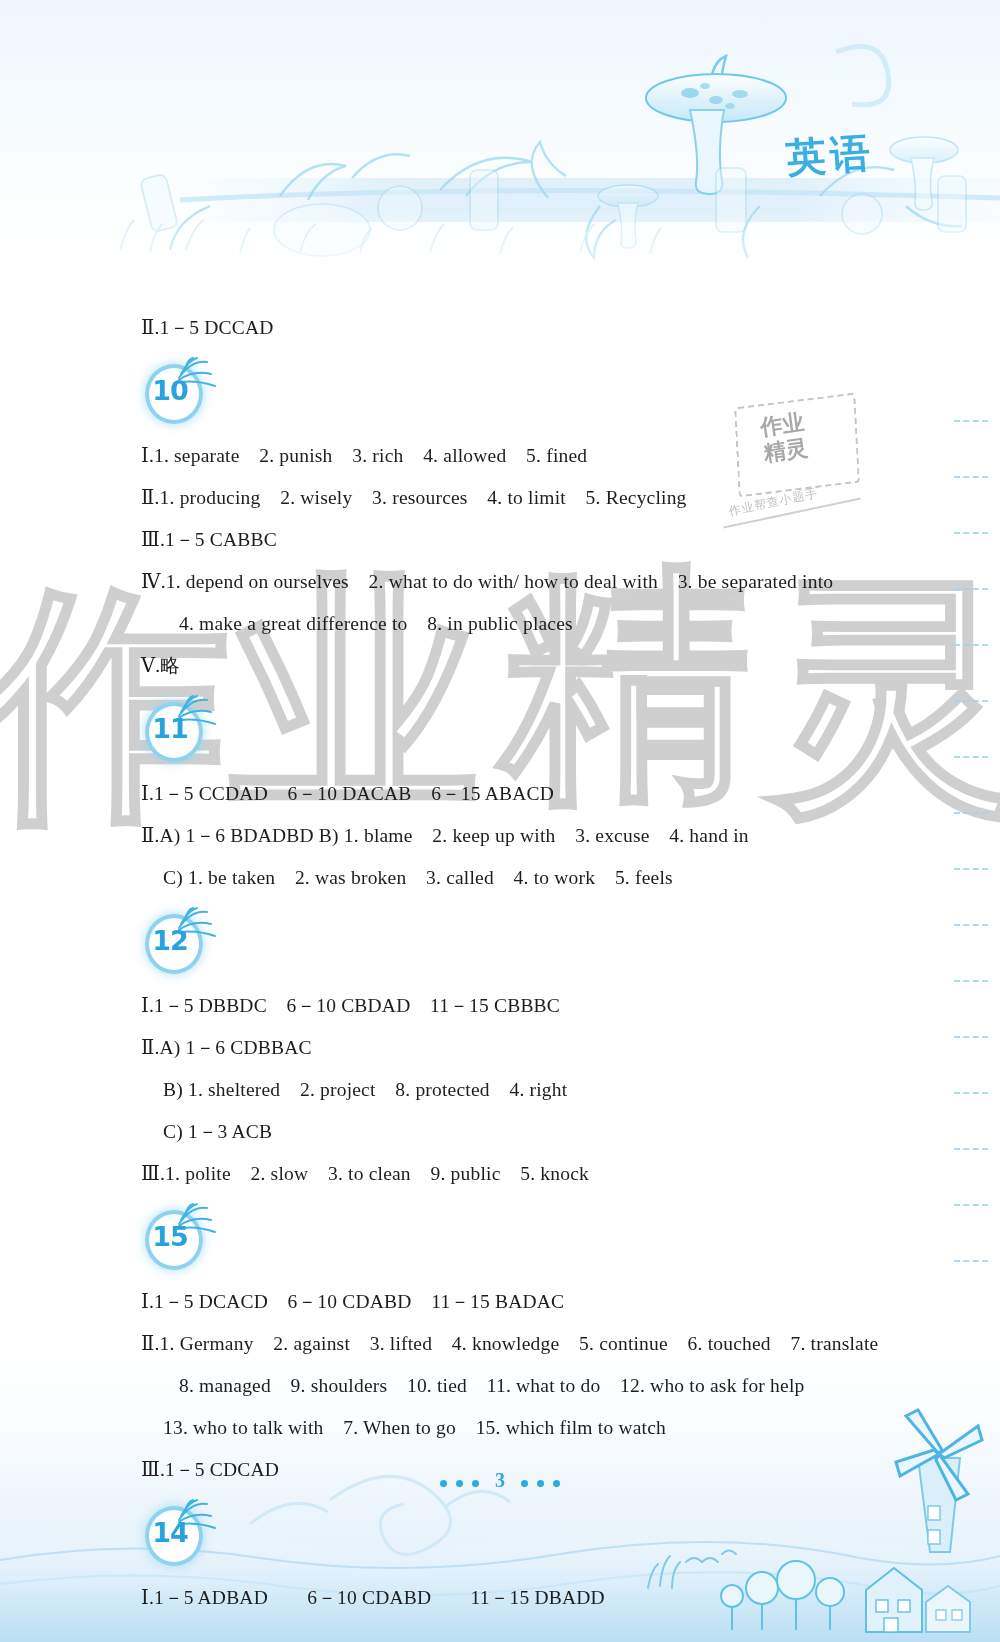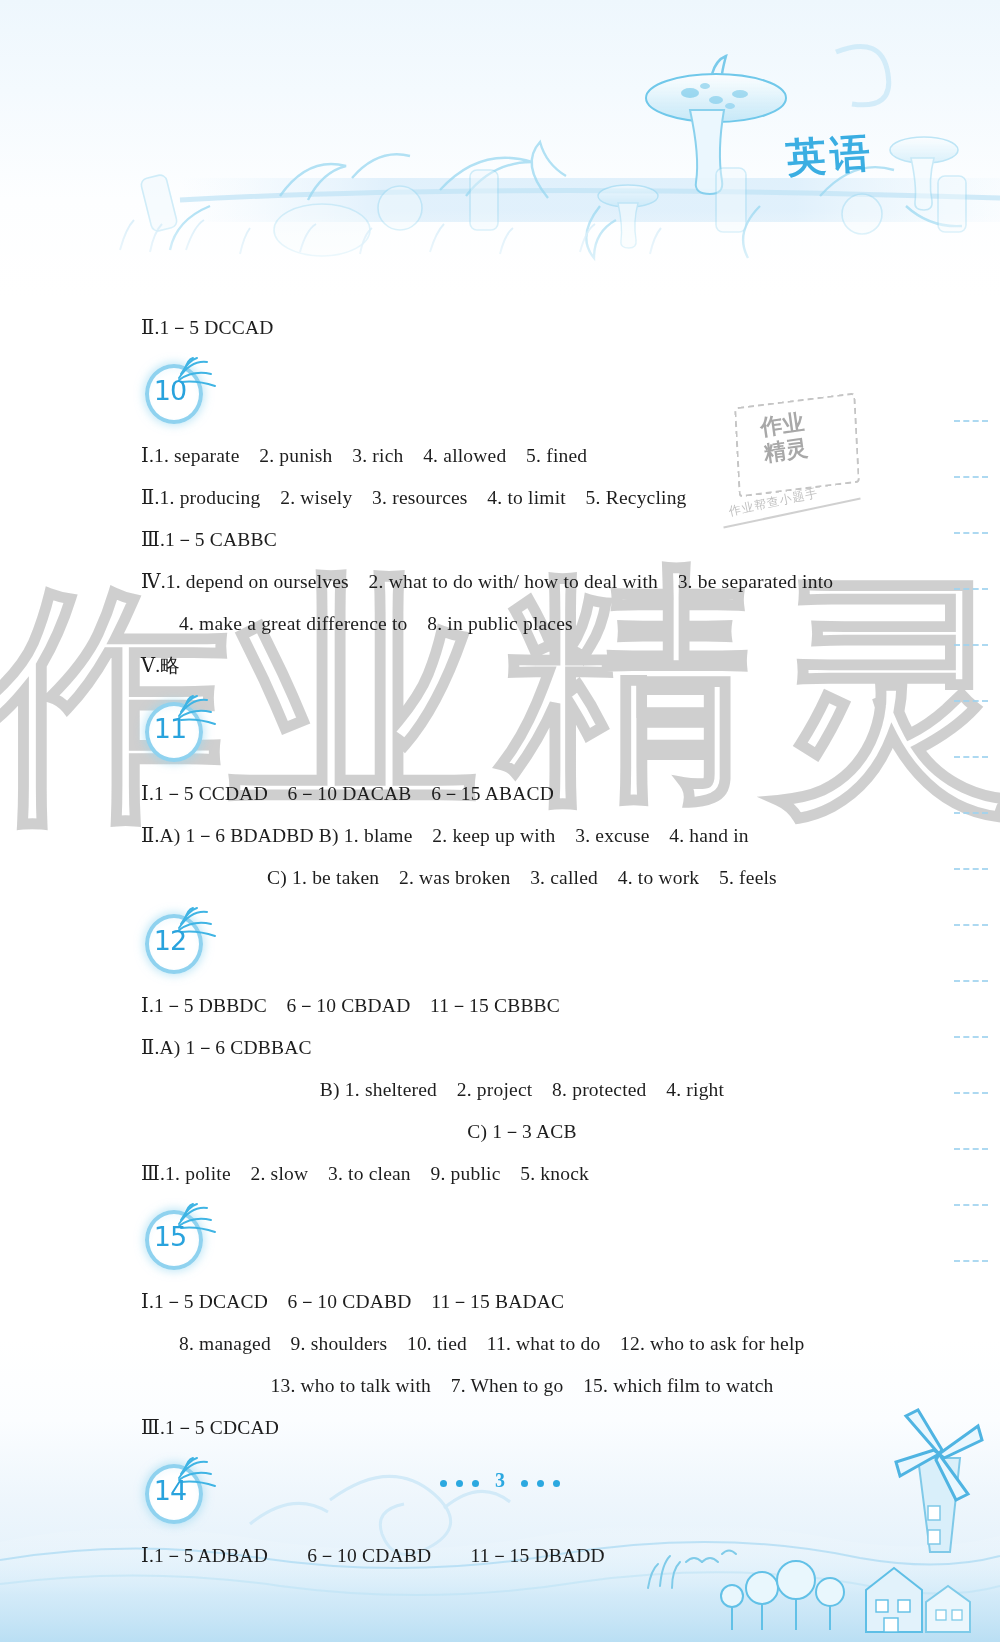--- a/index.html
+++ b/index.html
@@ -150,21 +150,21 @@
     color: #1d1d1d;
     z-index: 5;
   }
   .ans-line {
     line-height: 32px;
     margin: 0 0 10px 0;
     white-space: nowrap;
     letter-spacing: .2px;
   }
   .ans-line.indent-1 { padding-left: 38px; }
-  .ans-line.indent-2 { padding-left: 22px; text-align: center; }
+  .ans-line.indent-2 { padding-left: 22px; }
 
   
   .lesson-badge {
     position: relative;
     width: 82px;
     height: 62px;
     margin: 16px 0 18px 0;
   }
   .lesson-badge .ring {
     position: absolute;
@@ -180,21 +180,21 @@
   .lesson-badge .num {
     position: absolute;
     left: 4px;
     top: 4px;
     width: 50px;
     height: 52px;
     display: flex;
     align-items: center;
     justify-content: center;
     font-family: "DejaVu Sans", sans-serif;
-    font-weight: normal;
+    font-weight: bold;
     font-size: 27px;
     color: #29a3dd;
     letter-spacing: -1px;
   }
   .lesson-badge .spray { position: absolute; left: 34px; top: -4px; }
 
   
   .footer {
     position: absolute;
     left: 0;
@@ -424,20 +424,21 @@
         <path d="M4 22 q12 -18 28 -16"></path>
           <path d="M4 24 q14 -10 32 -6"></path>
         <path d="M6 26 q16 -2 34 4"></path>
           <path d="M6 18 q8 -14 16 -16"></path>
         <path d="M10 14 q2 -10 8 -12"></path>
       </g>
     </svg>
     <div class="num">15</div>
   </div>
   <p class="ans-line">Ⅰ.1－5 DCACD　6－10 CDABD　11－15 BADAC</p>
+  <p class="ans-line">Ⅱ.1. Germany　2. against　3. lifted　4. knowledge　5. continue　6. touched　7. translate</p>
   <p class="ans-line indent-1">8. managed　9. shoulders　10. tied　11. what to do　12. who to ask for help</p>
   <p class="ans-line indent-2">13. who to talk with　7. When to go　15. which film to watch</p>
   <p class="ans-line">Ⅲ.1－5 CDCAD</p>
 
   <div class="lesson-badge">
     <div class="ring"></div>
     <svg class="spray" width="48" height="34" viewBox="0 0 48 34">
       <g stroke="#3fb4e4" stroke-width="2" fill="none" stroke-linecap="round">
         <path d="M4 22 q12 -18 28 -16"></path>
           <path d="M4 24 q14 -10 32 -6"></path>

